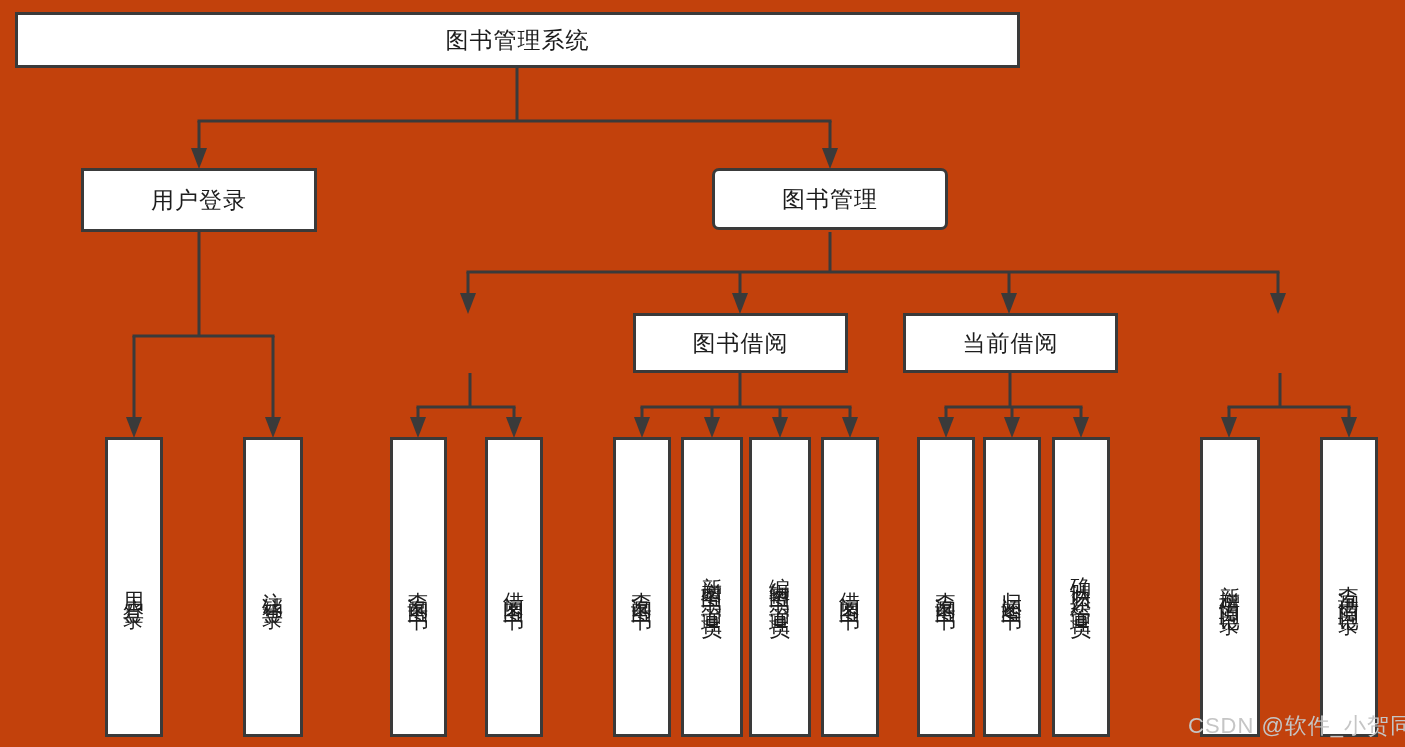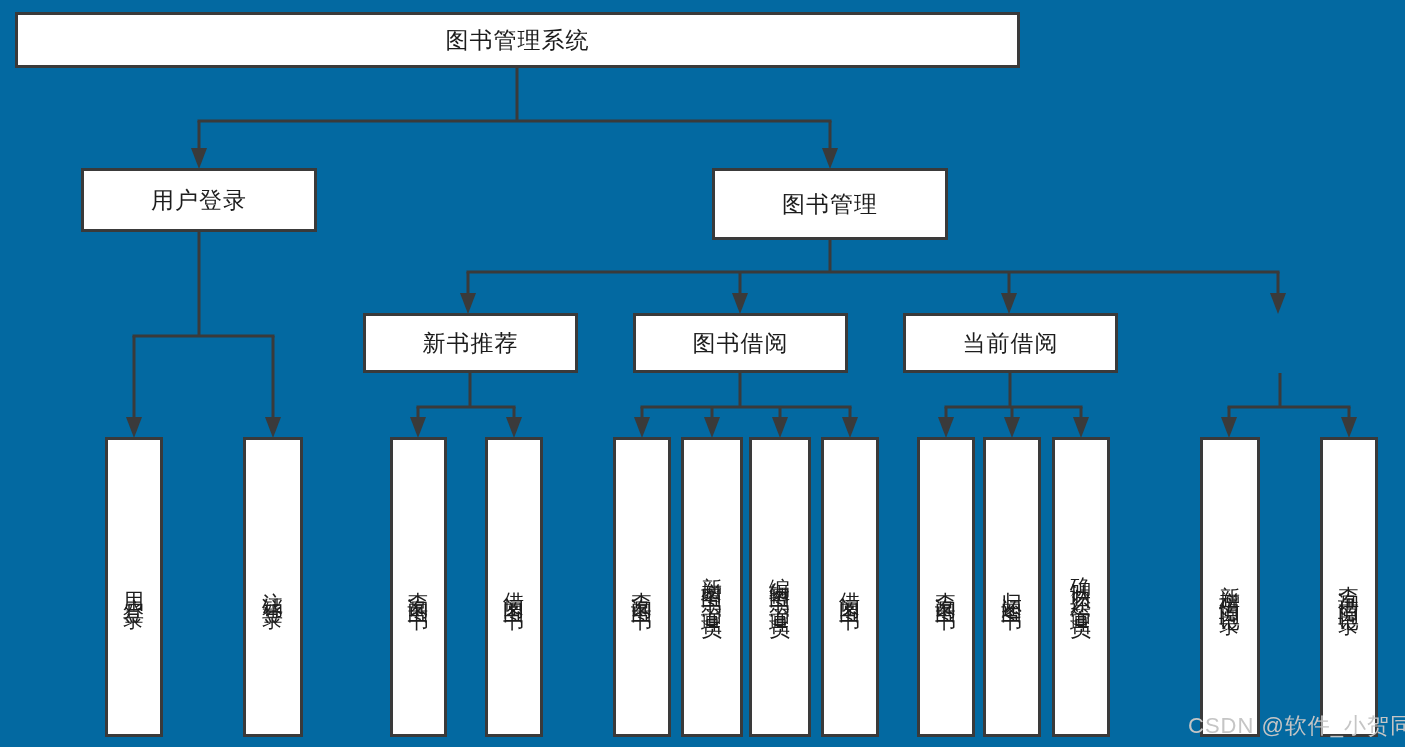--- a/index.html
+++ b/index.html
@@ -1,19 +1,19 @@
 <!DOCTYPE html>
 <html style="--line: #3a3a3a; --border: #3a3a3a; --text: #1c1c1c; --wm: #c5c5c5;"><head>
 <meta charset="utf-8">
 <style>
   html,body{margin:0;padding:0;background:#ffffff;}
   .canvas{
     position:relative;
     width:1405px;height:747px;
-    background:#0369a1;
+    background:#c2410c;
     font-family:"Liberation Sans","DejaVu Sans",sans-serif;
     overflow:hidden;
   }
   .wires{position:absolute;left:0;top:0;z-index:1;}
   .wires line{stroke:var(--line,#3a3a3a);stroke-width:3;}
   .wires polygon{fill:var(--line,#3a3a3a);}
   .box{
     position:absolute;
     background:#ffffff;
     border:3px solid var(--border,#3a3a3a);
@@ -96,23 +96,22 @@
       <line x1="1227.5" y1="407" x2="1350.5" y2="407"></line>
       <line x1="1229" y1="407" x2="1229" y2="424"></line>
       <polygon points="1221,417 1237,417 1229,438"></polygon>
       <line x1="1349" y1="407" x2="1349" y2="424"></line>
       <polygon points="1341,417 1357,417 1349,438"></polygon>
     </svg>
 
   <div class="box h" style="left:15px;top:12px;width:1005px;height:56px;">图书管理系统</div>
 
   <div class="box h" style="left:81px;top:168px;width:236px;height:64px;">用户登录</div>
-  <div class="box h" style="left:712px;top:168px;width:236px;height:72px;">图书管理</div>
+  <div class="box h" style="left:712px;top:168px;width:236px;height:62px;border-radius:7px;">图书管理</div>
 
-  <div class="box h" style="left:363px;top:313px;width:215px;height:60px;">新书推荐</div>
   <div class="box h" style="left:903px;top:313px;width:215px;height:60px;">当前借阅</div>
   <div class="box h" style="left:633px;top:313px;width:215px;height:60px;">图书借阅</div>
 
   <div class="box v" style="left:105px;top:437px;width:58px;height:300px;">用户登录</div>
   <div class="box v" style="left:243px;top:437px;width:60px;height:300px;">注销登录</div>
 
   <div class="box v" style="left:390px;top:437px;width:57px;height:300px;">查询图书</div>
   <div class="box v" style="left:485px;top:437px;width:58px;height:300px;">借阅图书</div>
 
   <div class="box v" style="left:613px;top:437px;width:58px;height:300px;">查询图书</div>

